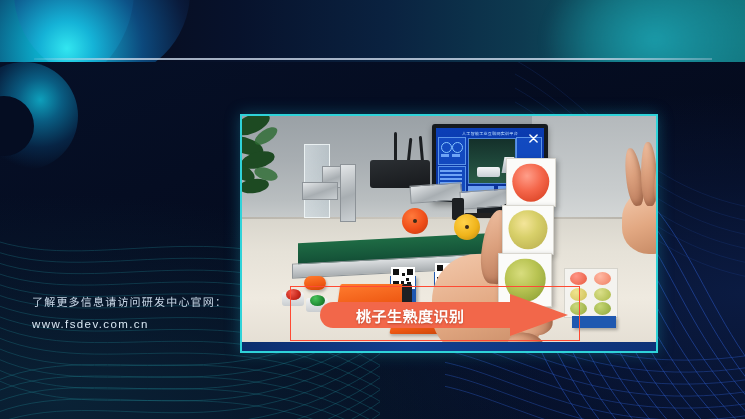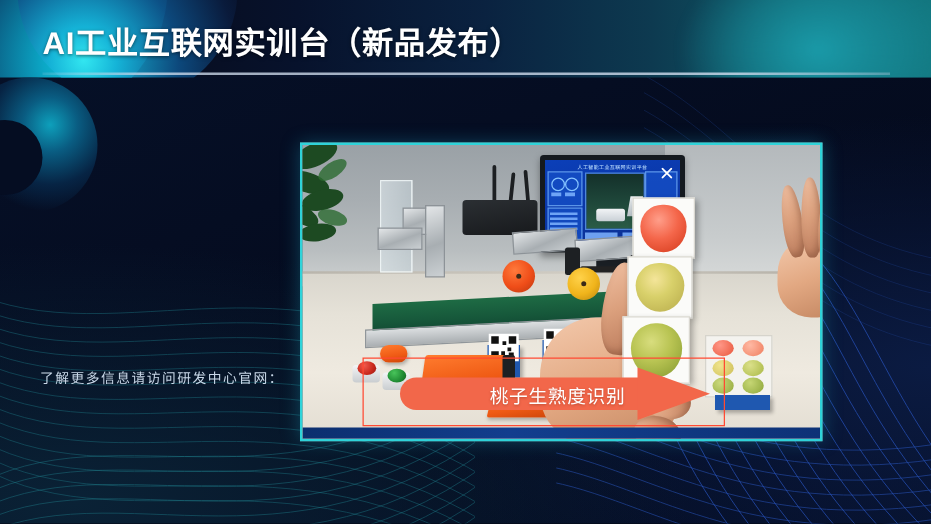--- a/index.html
+++ b/index.html
@@ -221,21 +221,21 @@
   .ann-rect{position:absolute;left:48px;top:170px;width:290px;height:55px;
     border:1.5px solid #ff4a33;box-sizing:border-box;}
   
   .arrow-wrap{position:absolute;left:78px;top:178px;width:268px;height:42px;}
   .arrow-body{position:absolute;left:0;top:8px;width:212px;height:26px;
     background:#f2674a;border-radius:13px 0 0 13px;}
   .arrow-head{position:absolute;left:190px;top:0;width:0;height:0;
     border-top:21px solid transparent;border-bottom:21px solid transparent;
     border-left:58px solid #f2674a;}
   .arrow-label{position:absolute;left:36px;top:11px;width:180px;
-    font-size:15px;font-weight:normal;color:#ffffff;text-align:center;
+    font-size:15px;font-weight:bold;color:#ffffff;
     letter-spacing:.5px;white-space:nowrap;
     text-shadow:0 1px 2px rgba(120,40,20,.45);}
 
   
   .v-bottom{position:absolute;left:0;bottom:0;width:100%;height:9px;
     background:linear-gradient(90deg,#0b2e6e,#123e8e 40%,#0d3277);}
 </style>
 </head>
 <body>
 
@@ -315,25 +315,25 @@
   </svg>
 
   <div class="header">
     <div class="hdr-glow"></div>
     <div class="circ-a"></div>
     <div class="circ-b"></div>
   </div>
   <div class="circ-c"></div>
   <div class="circ-d"></div>
 
-  <div class="title">AI工业互联网实训台（新品发布）</div>
   <div class="divider"></div>
 
 
   <div class="contact-cn">了解更多信息请访问研发中心官网：</div>
+  <div class="contact-url">www.fsdev.com.cn</div>
 
   <div class="video">
 
     <div class="wall"></div>
     <div class="wall-r"></div>
     <div class="desk-edge"></div>
     <div class="desk"></div>
 
     <svg class="plant" viewBox="0 0 66 86">
       <g fill="#1d4a22">

